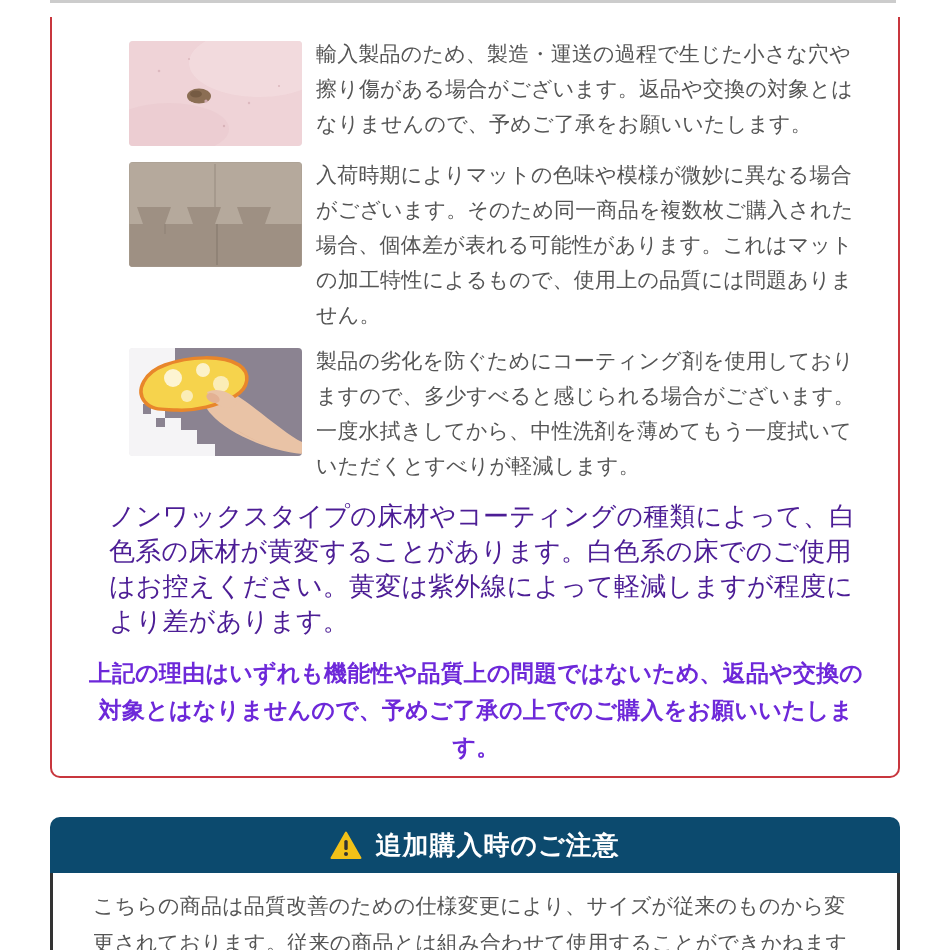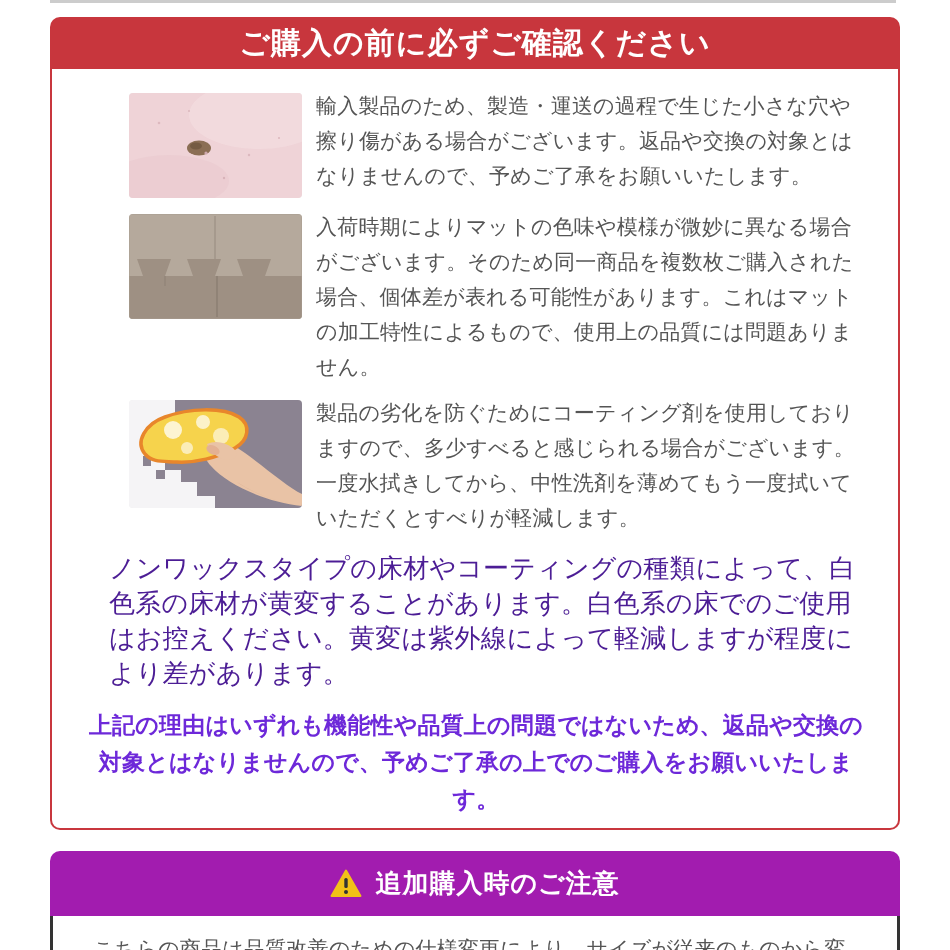--- a/index.html
+++ b/index.html
@@ -33,41 +33,38 @@
     font-size:26px;line-height:35px;color:#4c1d95;letter-spacing:0.2px;
     margin:14px 6px 0 24px;
   }
   .warning-text{
     margin:16px 0 4px;text-align:center;color:#6d28d9;font-weight:bold;
     font-size:23px;line-height:37px;letter-spacing:0.2px;
   }
 
   
   .notice-banner{
-    margin-top:21px;background:#a21caf;border-radius:10px 10px 0 0;height:65px;
+    margin-top:39px;background:#0c4a6e;border-radius:10px 10px 0 0;height:56px;
     display:flex;align-items:center;justify-content:center;gap:13px;
     color:#ffffff;font-size:26px;font-weight:bold;letter-spacing:1px;
   }
   .warn-icon{width:32px;height:29px;display:block;}
   .notice-box{
     border:3px solid #333333;border-top:none;border-radius:0 0 10px 10px;
     padding:14px 40px 18px;box-sizing:border-box;background:#ffffff;
     font-size:21px;line-height:37px;color:#555555;letter-spacing:0.2px;
   }
 </style>
 </head>
 <body>
 
 <div class="top-strip"></div>
 
 <div class="wrap">
 
-  <div class="red-banner">
-    <span>ご購入の前に必ずご確認ください</span>
-  </div>
 
   <div class="content-box">
 
     <div class="row">
       <div class="thumb" aria-label="pink-mat-small-hole-photo">
         <svg viewBox="0 0 173 105" xmlns="http://www.w3.org/2000/svg">
           <rect width="173" height="105" fill="#efd3d7"></rect>
           <ellipse cx="130" cy="22" rx="70" ry="34" fill="#f4dde0" opacity="0.7"></ellipse>
           <ellipse cx="40" cy="88" rx="60" ry="26" fill="#e9c9ce" opacity="0.6"></ellipse>
           <circle cx="30" cy="30" r="1.3" fill="#ddb9bf"></circle>

